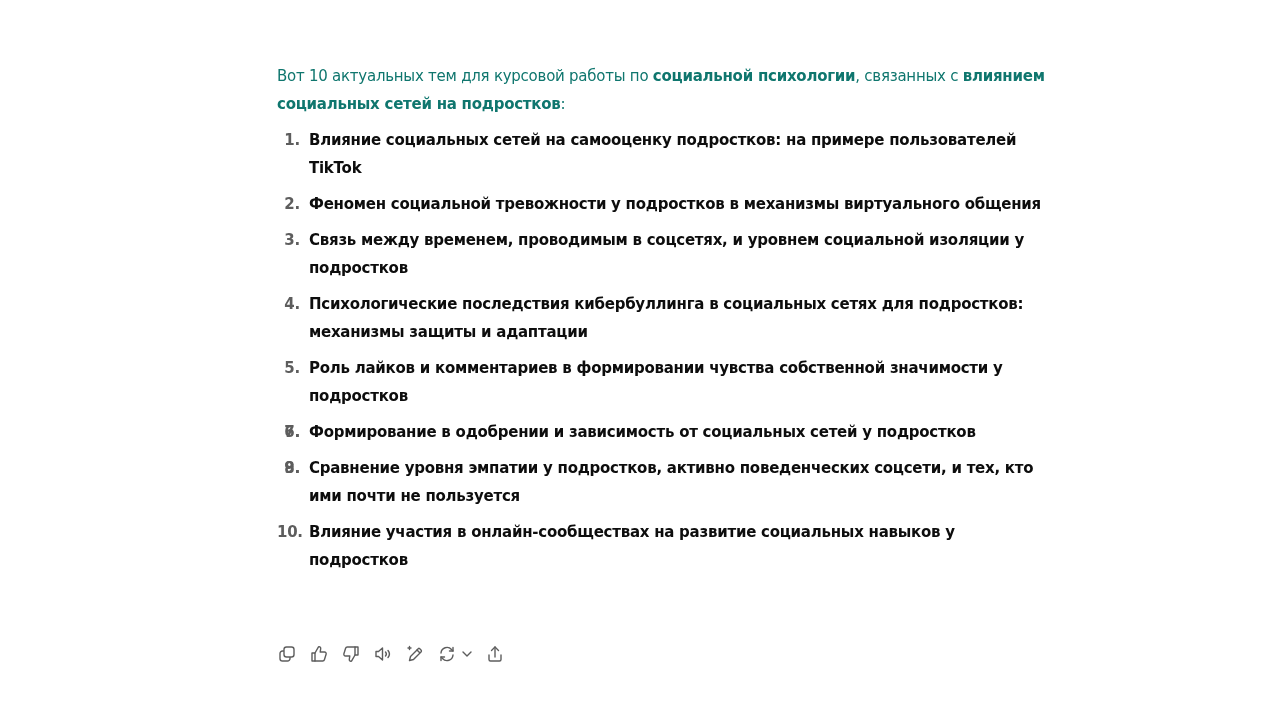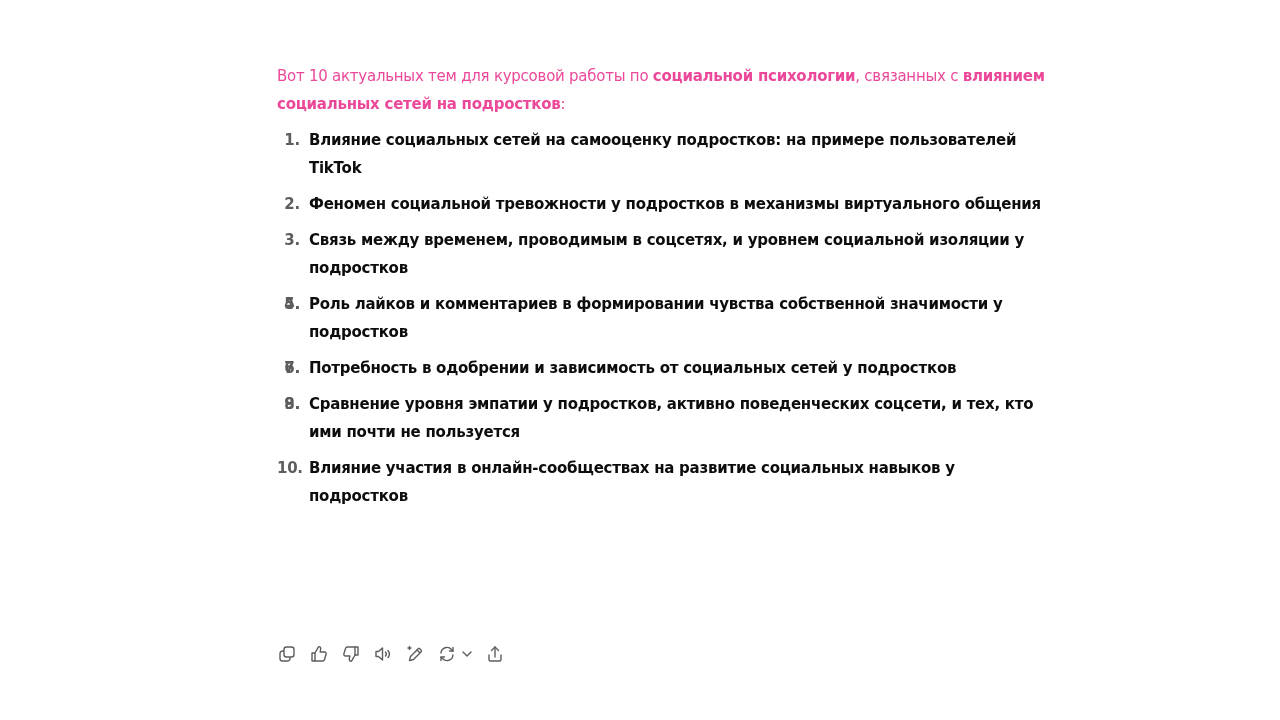--- a/index.html
+++ b/index.html
@@ -12,21 +12,21 @@
     }
     .message {
       position: absolute;
       left: 277px;
       top: 62px;
       width: 770px;
     }
     .intro {
       font-size: 15px;
       line-height: 28px;
-      color: #ec4899;
+      color: #0f766e;
       letter-spacing: -0.25px;
     }
     .intro b { font-weight: 700; }
     ol.topics {
       list-style: none;
       margin-top: 8px;
     }
     ol.topics li {
       position: relative;
       padding-left: 32px;
@@ -71,24 +71,24 @@
 </head>
 <body>
 
 <div class="message">
   <p class="intro"><span>Вот 10 актуальных тем для курсовой работы по </span><b>социальной психологии</b><span>, связанных с </span><b>влиянием социальных сетей на подростков</b><span>:</span></p>
 
   <ol class="topics">
     <li><span class="num">1.</span><span>Влияние социальных сетей на самооценку подростков: на примере пользователей TikTok</span></li>
     <li><span class="num">2.</span><span>Феномен социальной тревожности у подростков в механизмы виртуального общения</span></li>
     <li><span class="num">3.</span><span>Связь между временем, проводимым в соцсетях, и уровнем социальной изоляции у подростков</span></li>
-    <li><span class="num">4.</span></li>
+    <li><span class="num">4.</span><span>Психологические последствия кибербуллинга в социальных сетях для подростков: механизмы защиты и адаптации</span></li>
     <li><span class="num">5.</span><span>Роль лайков и комментариев в формировании чувства собственной значимости у подростков</span></li>
     <li><span class="num">6.</span></li>
-    <li><span class="num">7.</span><span>Потребность в одобрении и зависимость от социальных сетей у подростков</span></li>
+    <li><span class="num">7.</span><span>Формирование в одобрении и зависимость от социальных сетей у подростков</span></li>
     <li><span class="num">8.</span></li>
     <li><span class="num">9.</span><span>Сравнение уровня эмпатии у подростков, активно поведенческих соцсети, и тех, кто ими почти не пользуется</span></li>
     <li><span class="num">10.</span><span>Влияние участия в онлайн-сообществах на развитие социальных навыков у подростков</span></li>
   </ol>
 </div>
 
 <div class="actions">
   <div class="action-btn">
     <svg viewBox="0 0 20 20" fill="none" stroke="currentColor" stroke-width="1.4" stroke-linejoin="round">
       <rect x="7" y="3" width="10" height="10" rx="2.5"></rect>

